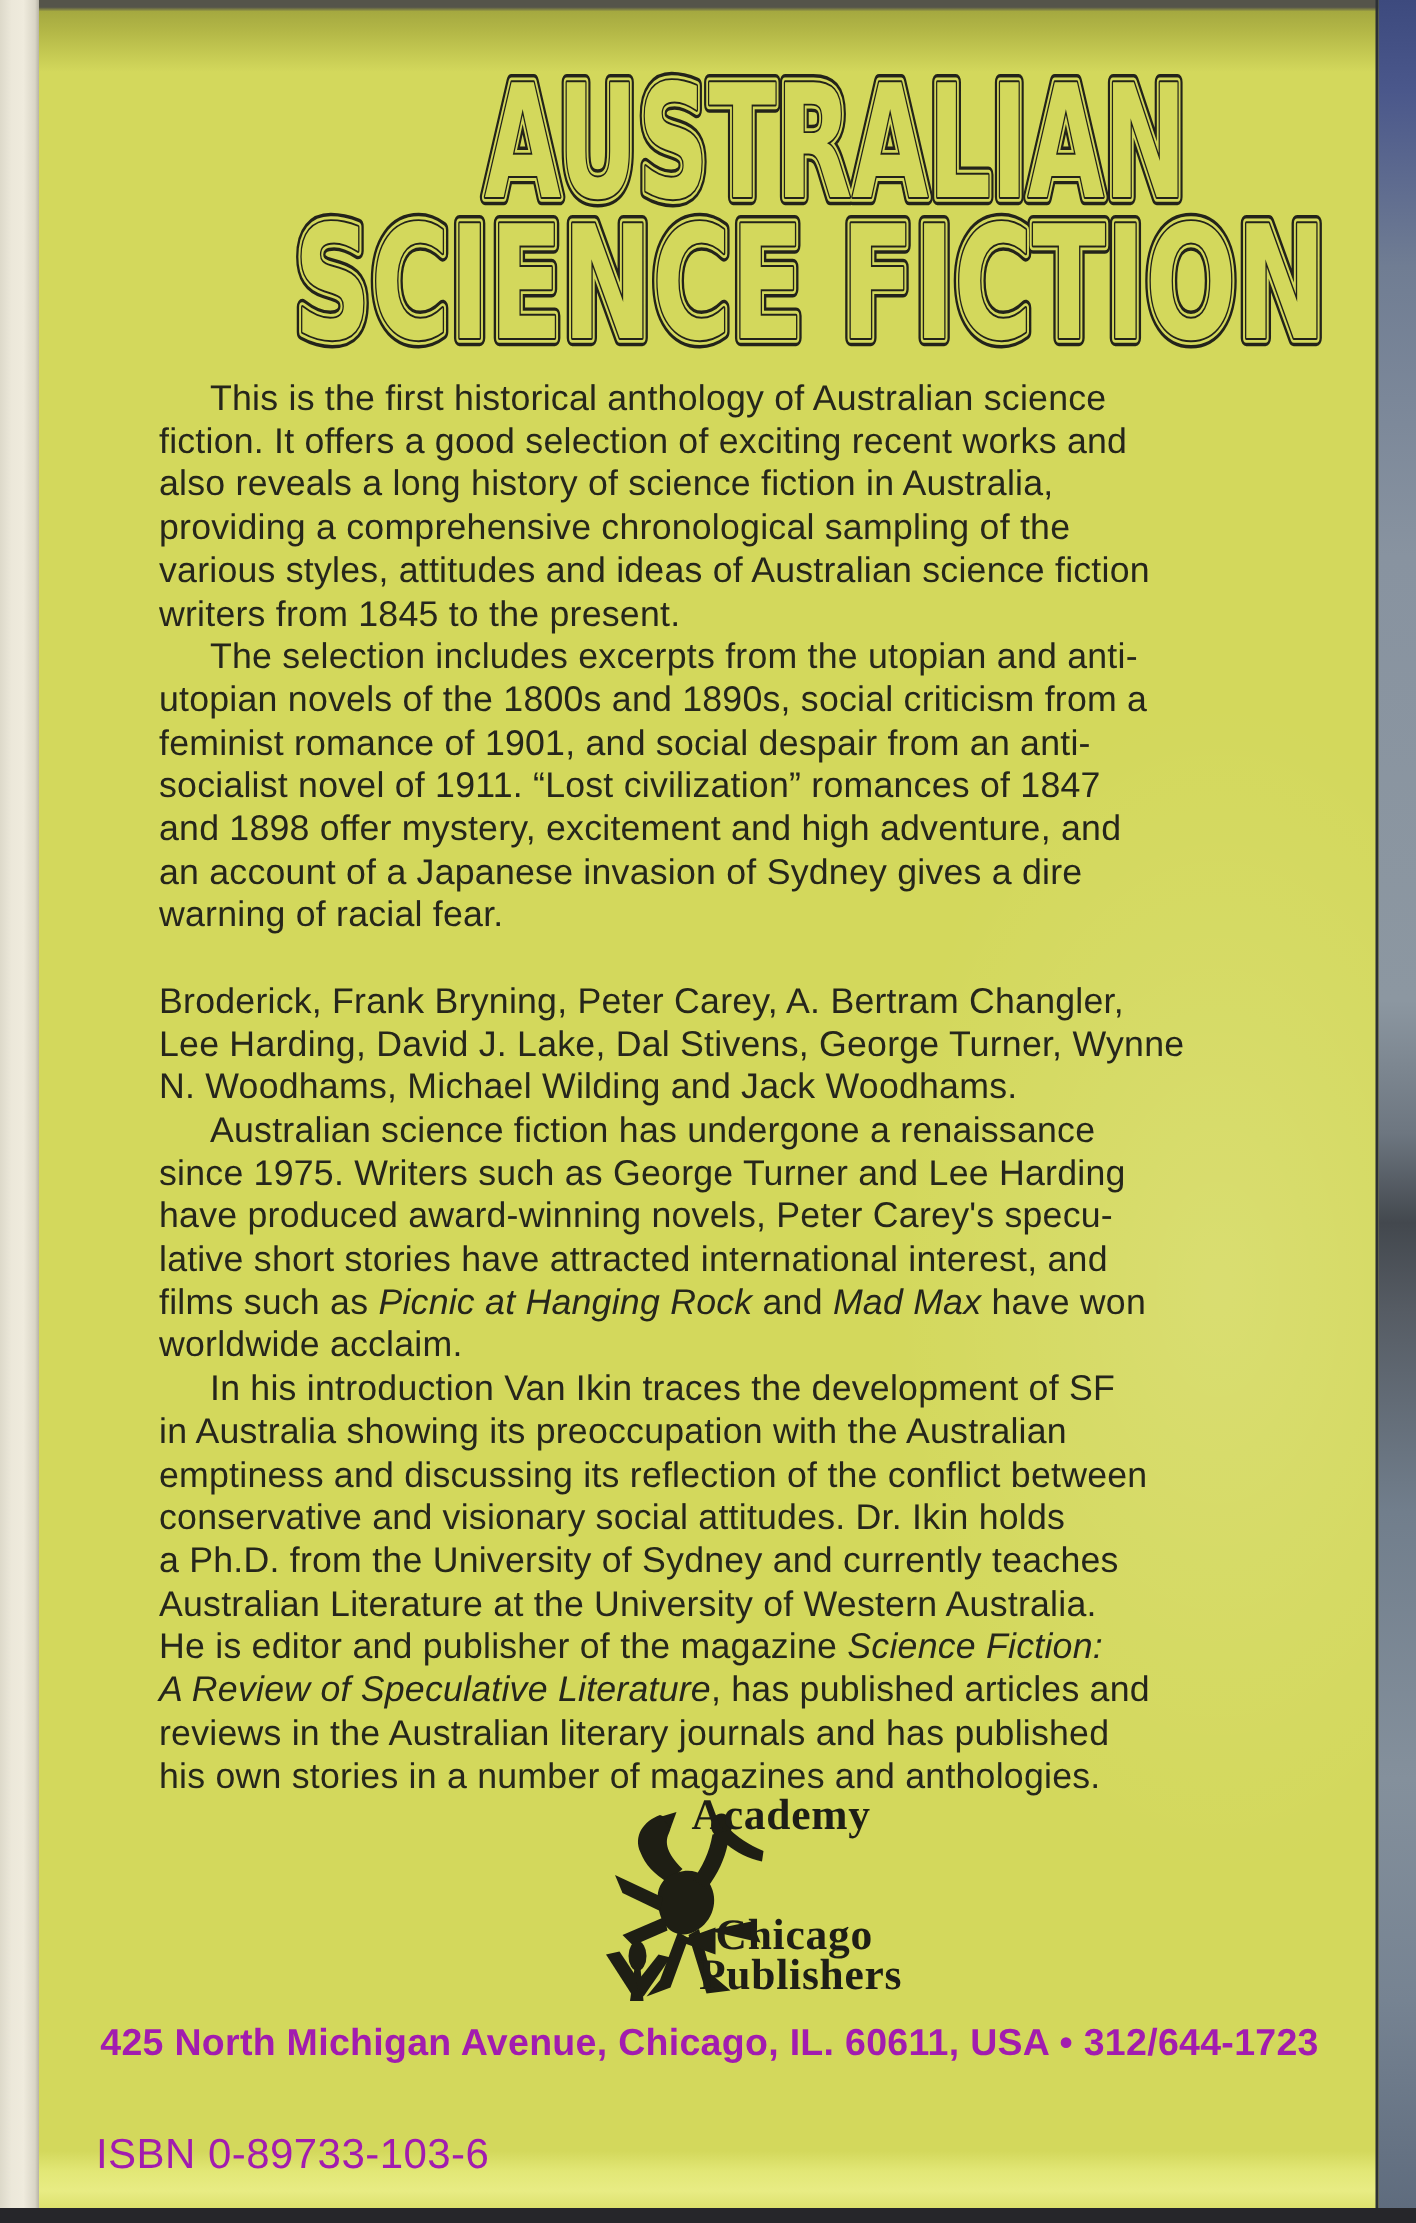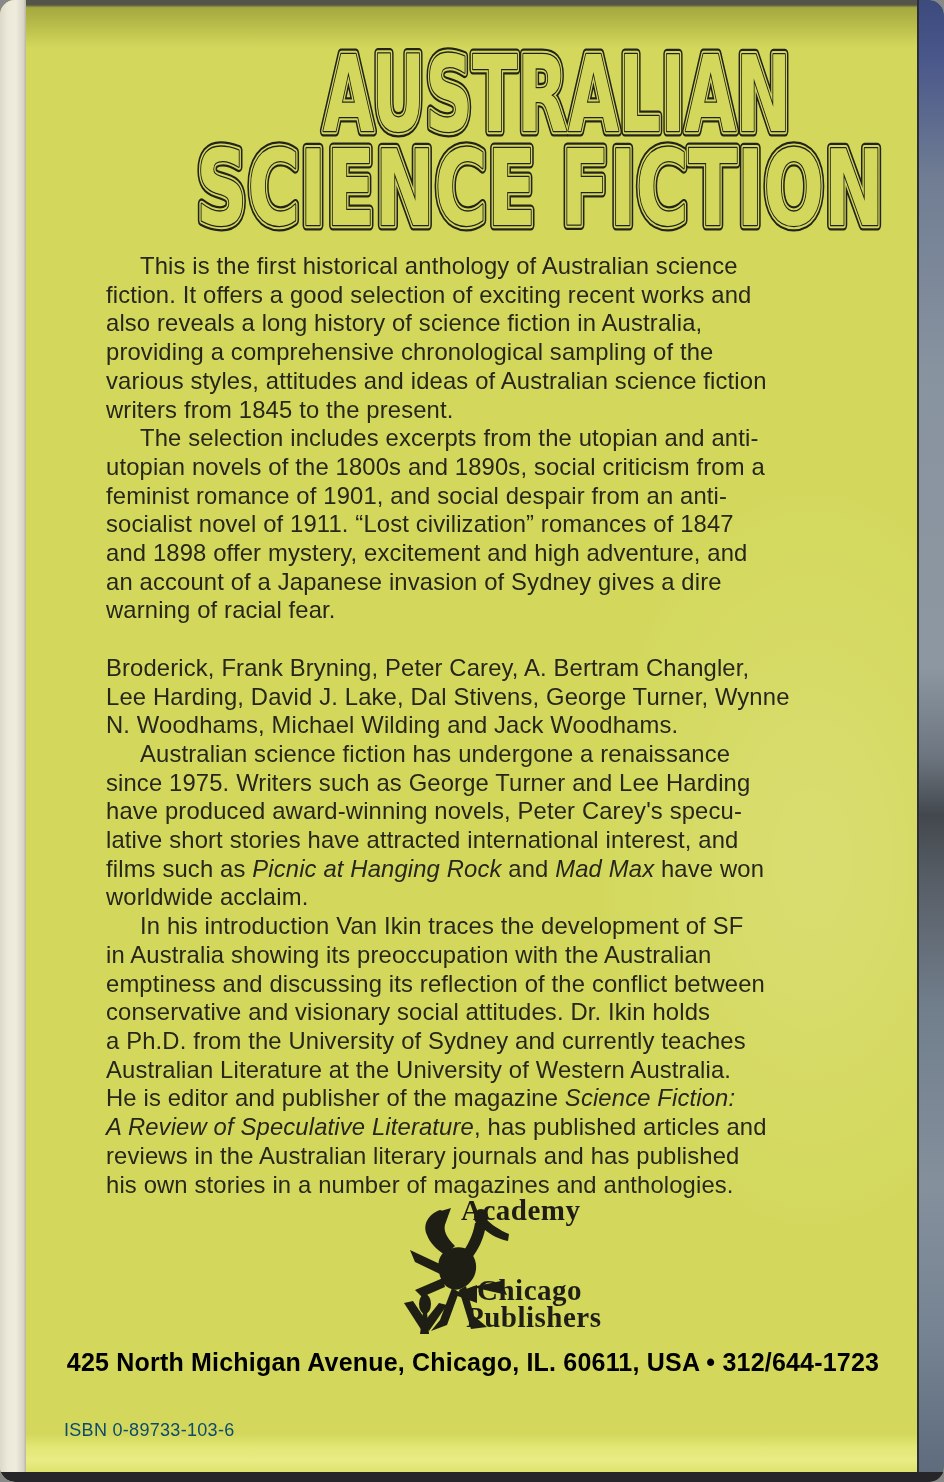--- a/index.html
+++ b/index.html
@@ -1,20 +1,19 @@
 <!DOCTYPE html>
 <html><head>
 <meta charset="utf-8">
 <style>
   html,body{margin:0;padding:0;background:#888;}
   .cover{
     position:relative;width:944px;height:1482px;overflow:hidden;
     background:#d3d85c;
     font-family:"Liberation Sans",sans-serif;
-    border-radius:15px;
   }
   
   .strip-left{
     position:absolute;left:0;top:0;width:26px;height:1482px;z-index:2;
     background:linear-gradient(90deg,#ddd9ca 0%,#ece8da 30%,#efebdd 60%,#d9d5c6 90%,#b7b3a5 100%);
   }
   .strip-right{
     position:absolute;right:0;top:0;width:25px;height:1482px;z-index:2;
     border-left:2px solid #2c3036;
     background:linear-gradient(180deg,#3d4a7e 0%,#4a578b 4%,#707d93 12%,#8893a0 25%,#8c97a1 45%,#6d7680 51%,#43484e 55%,#565c64 59%,#717e8c 68%,#84909c 80%,#768392 90%,#5d6a7c 100%);
@@ -52,25 +51,25 @@
   
   .logo-figure{position:absolute;left:402px;top:1208px;width:108px;height:132px;z-index:4;}
   .logo-figure path,.logo-figure ellipse{fill:#1e1e14;}
   .logo-line{position:absolute;z-index:5;color:#1e1e16;font-family:"Liberation Serif",serif;font-weight:700;font-size:29px;letter-spacing:0.5px;}
   .logo-academy{left:461px;top:1194px;}
   .logo-chicago{left:477px;top:1274px;}
   .logo-publishers{left:466px;top:1301px;text-align:center;}
   
   .address{
     position:absolute;left:26px;width:894px;top:1348px;text-align:center;z-index:4;
-    font-weight:700;font-size:25px;color:#000000;letter-spacing:0.2px;
+    font-weight:700;font-size:25px;color:#a21caf;letter-spacing:0.2px;
   }
   .isbn{
     position:absolute;left:64px;top:1420px;z-index:4;
-    font-weight:400;font-size:18px;color:#0c4a6e;letter-spacing:0.3px;
+    font-weight:400;font-size:28px;color:#a21caf;letter-spacing:0.3px;
   }
 </style>
 </head>
 <body>
 
 <div class="cover">
   <div class="sheen"></div>
   <div class="band-top"></div>
   <div class="band-bottom-light"></div>
   <div class="strip-left"></div>

